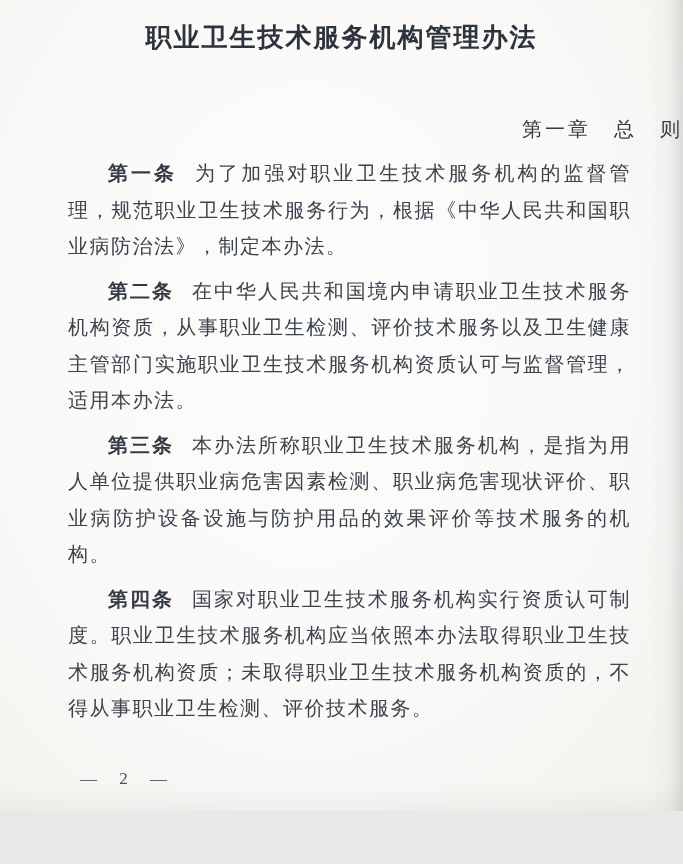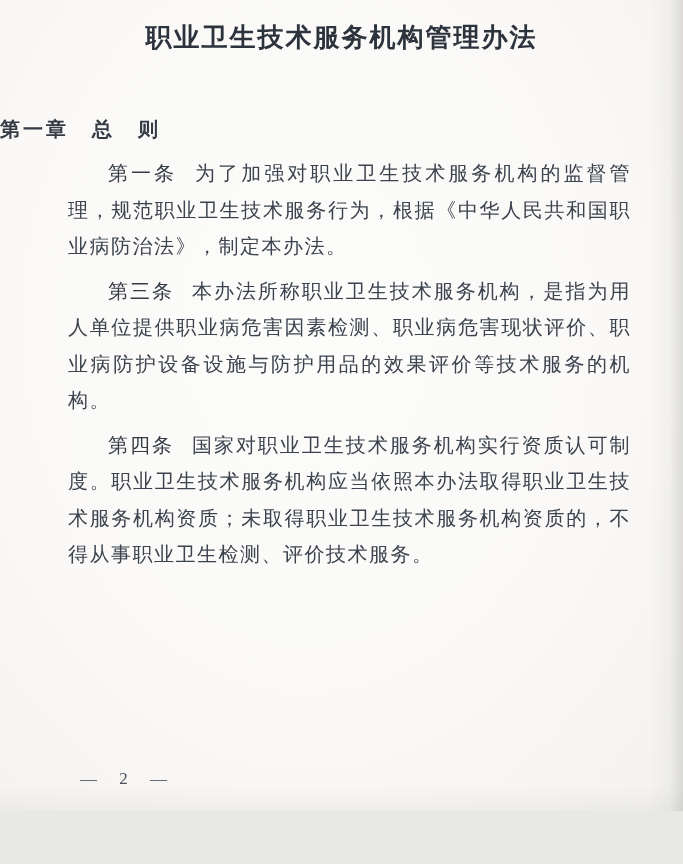--- a/index.html
+++ b/index.html
@@ -25,41 +25,41 @@
     padding-top: 22px;
     text-align: center;
     font-size: 26px;
     font-weight: bold;
     letter-spacing: 2px;
     color: #2d333c;
     line-height: 1.2;
   }
   .chapter-heading {
     margin: 63px 0 12px 0;
-    text-align: left;
+    text-align: right;
     font-size: 20px;
-    font-weight: bold;
+    font-weight: normal;
     letter-spacing: 3px;
     color: #333a44;
   }
   .body-text {
     padding: 0 52px 0 68px;
   }
   .para {
     margin: 0 0 8px 0;
     font-size: 20px;
     line-height: 36.5px;
     letter-spacing: 1.5px;
     text-indent: 2em;
     text-align: justify;
     text-justify: inter-ideograph;
     color: #3c434e;
   }
   .article-label {
-    font-weight: normal;
+    font-weight: bold;
     color: #343b45;
   }
   .article-label:not(:empty) {
     margin-right: 0.9em;
   }
   .page-number {
     position: absolute;
     left: 80px;
     bottom: 22px;
     font-size: 17px;
@@ -76,20 +76,23 @@
   <h1 class="doc-title">职业卫生技术服务机构管理办法</h1>
 
   <h2 class="chapter-heading">第一章　总　则</h2>
 
   <div class="body-text">
 
     <p class="para">
       <span class="article-label">第一条</span><span>为了加强对职业卫生技术服务机构的监督管理，规范职业卫生技术服务行为，根据《中华人民共和国职业病防治法》，制定本办法。</span>
     </p>
 
+    <p class="para">
+      <span class="article-label">第二条</span><span>在中华人民共和国境内申请职业卫生技术服务机构资质，从事职业卫生检测、评价技术服务以及卫生健康主管部门实施职业卫生技术服务机构资质认可与监督管理，适用本办法。</span>
+    </p>
 
     <p class="para">
       <span class="article-label">第三条</span><span>本办法所称职业卫生技术服务机构，是指为用人单位提供职业病危害因素检测、职业病危害现状评价、职业病防护设备设施与防护用品的效果评价等技术服务的机构。</span>
     </p>
 
     <p class="para">
       <span class="article-label">第四条</span><span>国家对职业卫生技术服务机构实行资质认可制度。职业卫生技术服务机构应当依照本办法取得职业卫生技术服务机构资质；未取得职业卫生技术服务机构资质的，不得从事职业卫生检测、评价技术服务。</span>
     </p>
 
 

